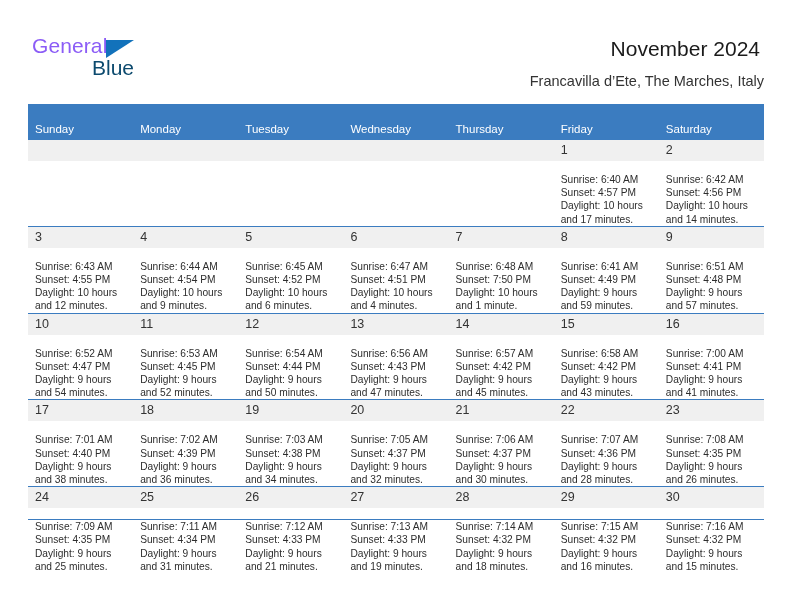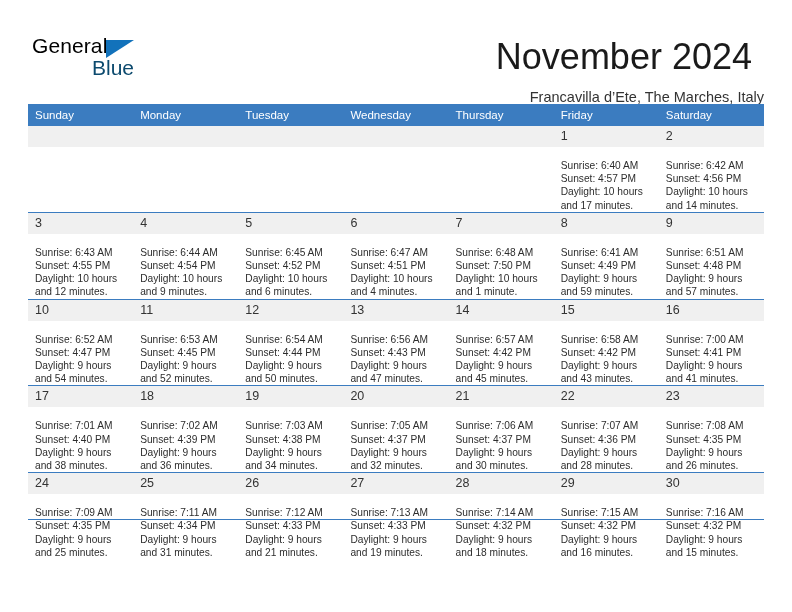--- a/index.html
+++ b/index.html
@@ -35,21 +35,21 @@
     top: 6px;
     width: 190px;
     height: 52px;
   }
   .brand-general {
     position: absolute;
     left: 0;
     top: 0;
     font-size: 21px;
     letter-spacing: 0.1px;
-    color: #000000;
+    color: #8b5cf6;
     font-family: "Liberation Sans", sans-serif;
     line-height: 24px;
   }
   .brand-triangle {
     position: absolute;
     left: 74px;
     top: 6px;
     width: 0;
     height: 0;
     border-left: 28px solid #1272bb;
@@ -64,26 +64,26 @@
     line-height: 24px;
   }
 
   .title-block {
     position: absolute;
     right: 0;
     top: 0;
     text-align: right;
   }
   .cal-title {
-    font-size: 36px;
+    font-size: 21px;
     color: #1a1a1a;
     line-height: 34px;
     white-space: nowrap;
     font-weight: normal;
-    margin: 12px;
+    margin: 4px;
   }
   .cal-subtitle {
     font-size: 14.5px;
     color: #333333;
     line-height: 22px;
     white-space: nowrap;
   }
 
   
   .calendar {
@@ -93,21 +93,21 @@
     width: 736px;
     border-collapse: collapse;
     table-layout: fixed;
   }
   .calendar th {
     background: #3b7cc0;
     color: #ffffff;
     font-size: 11.5px;
     font-weight: normal;
     text-align: left;
-    padding: 5px 0 5px 7px;
+    padding: 19px 0 5px 7px;
     height: 12px;
     border: none;
   }
   .calendar td {
     vertical-align: top;
     padding: 0;
     border-top: 1px solid #3b7cc0;
     background: #ffffff;
     height: 76px;
     width: 105.14px;

